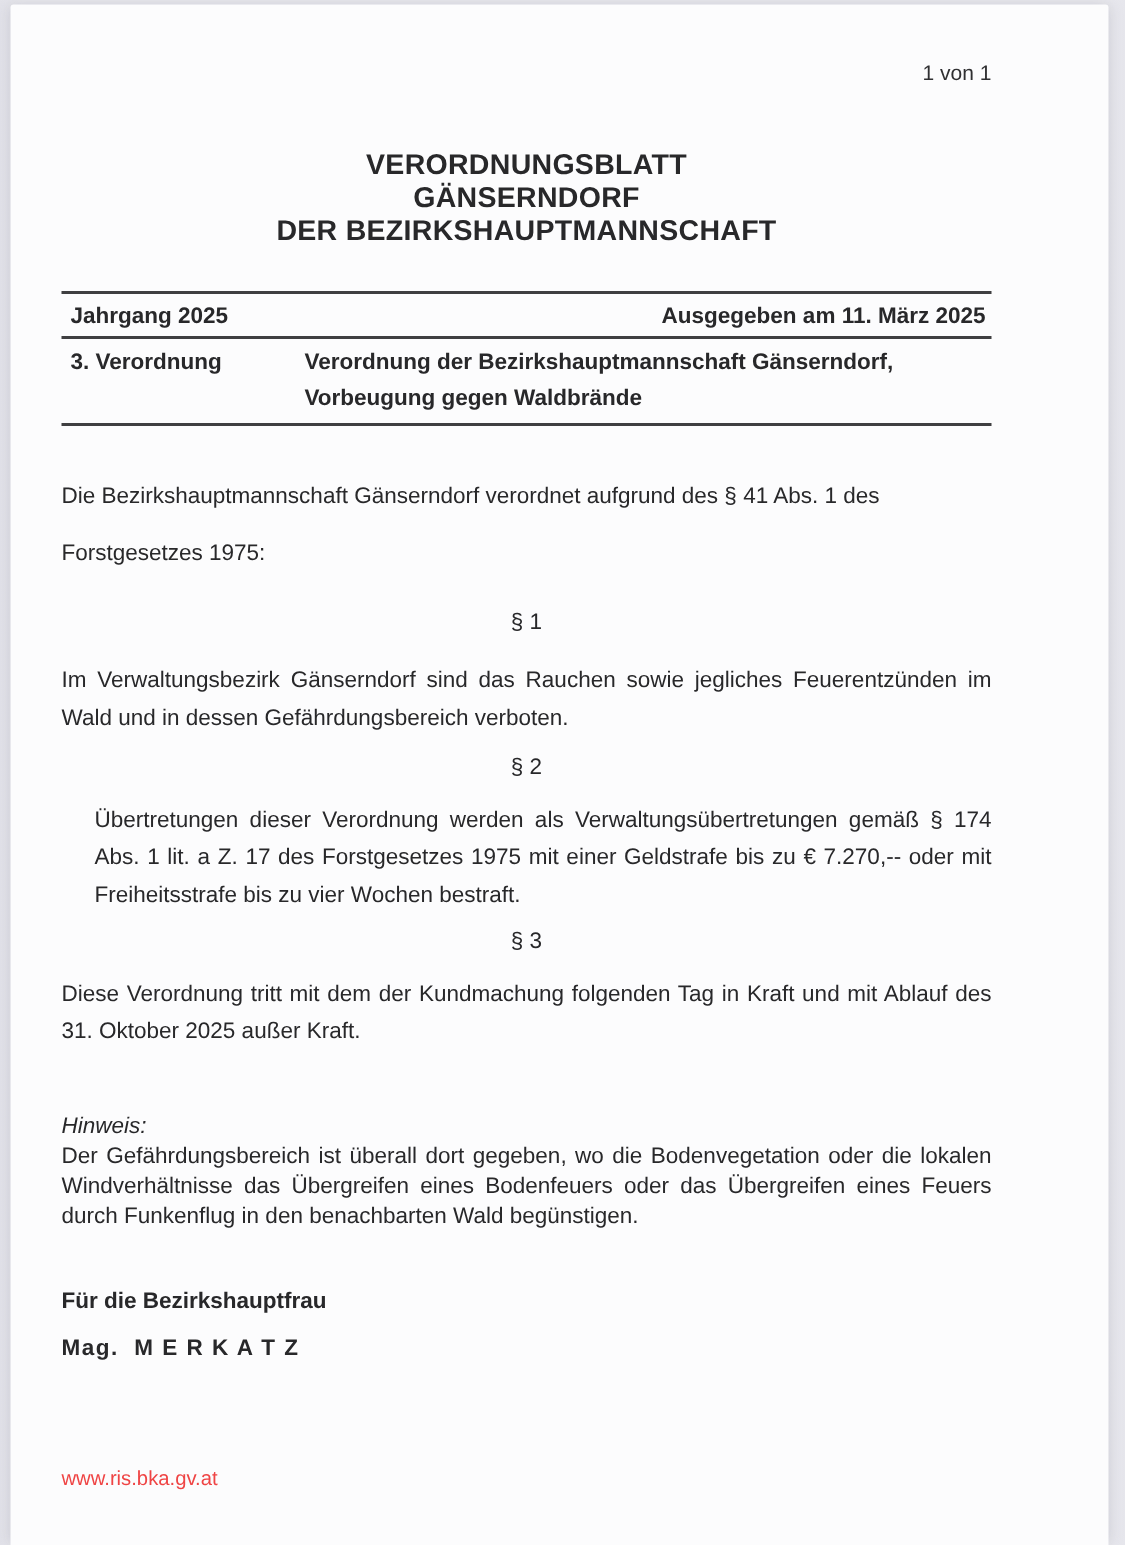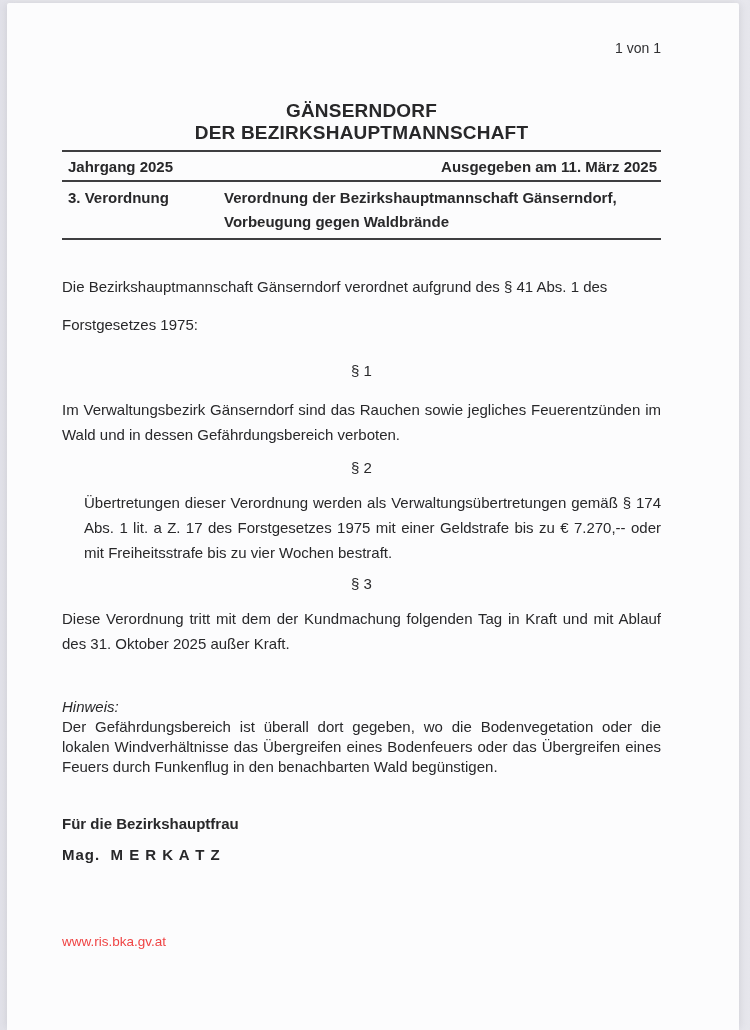--- a/index.html
+++ b/index.html
@@ -14,39 +14,39 @@
     position:relative;width:750px;height:1030px;overflow:hidden;
     background:linear-gradient(90deg,#e3e3ea 0%,#ececf1 2%,#ececf1 98%,#e6e6ec 100%);
   }
   .page{
     position:absolute;left:7px;top:3px;right:11px;bottom:0;
     background:#fcfcfd;
     border-radius:2px 2px 0 0;
     box-shadow:0 0 10px rgba(50,50,70,.18);
   }
   .content{
-    padding:0 78px 0 55px; 
+    padding:0 78px 0 34px; 
     font-size:15px;
   }
   .page-num{
     padding-top:37px;
     text-align:right;
     font-size:14px;
     color:#303032;
   }
   .doc-title{
     margin-top:44px;
     text-align:center;
     font-weight:bold;
     font-size:19px;
     line-height:22px;
     letter-spacing:.2px;
   }
   .masthead{
-    margin-top:6px;
+    margin-top:28px;
     border-bottom:2px solid #3f3f41;
     font-weight:bold;
   }
   .mh-row1{
     border-top:2px solid #3f3f41;
     display:flex;justify-content:space-between;
     padding:4px 4px 3px 6px;
     line-height:21px;
   }
   .mh-row2{
@@ -113,20 +113,21 @@
 </head>
 <body>
 
 <div class="photo">
   <div class="page">
     <div class="content">
 
       <div class="page-num">1 von 1</div>
 
       <div class="doc-title">
+        <div>VERORDNUNGSBLATT</div>
         <div>GÄNSERNDORF</div>
         <div>DER BEZIRKSHAUPTMANNSCHAFT</div>
       </div>
 
       <div class="masthead">
         <div class="mh-row1">
           <span>Jahrgang 2025</span>
           <span>Ausgegeben am 11. März 2025</span>
         </div>
         <div class="mh-row2">

